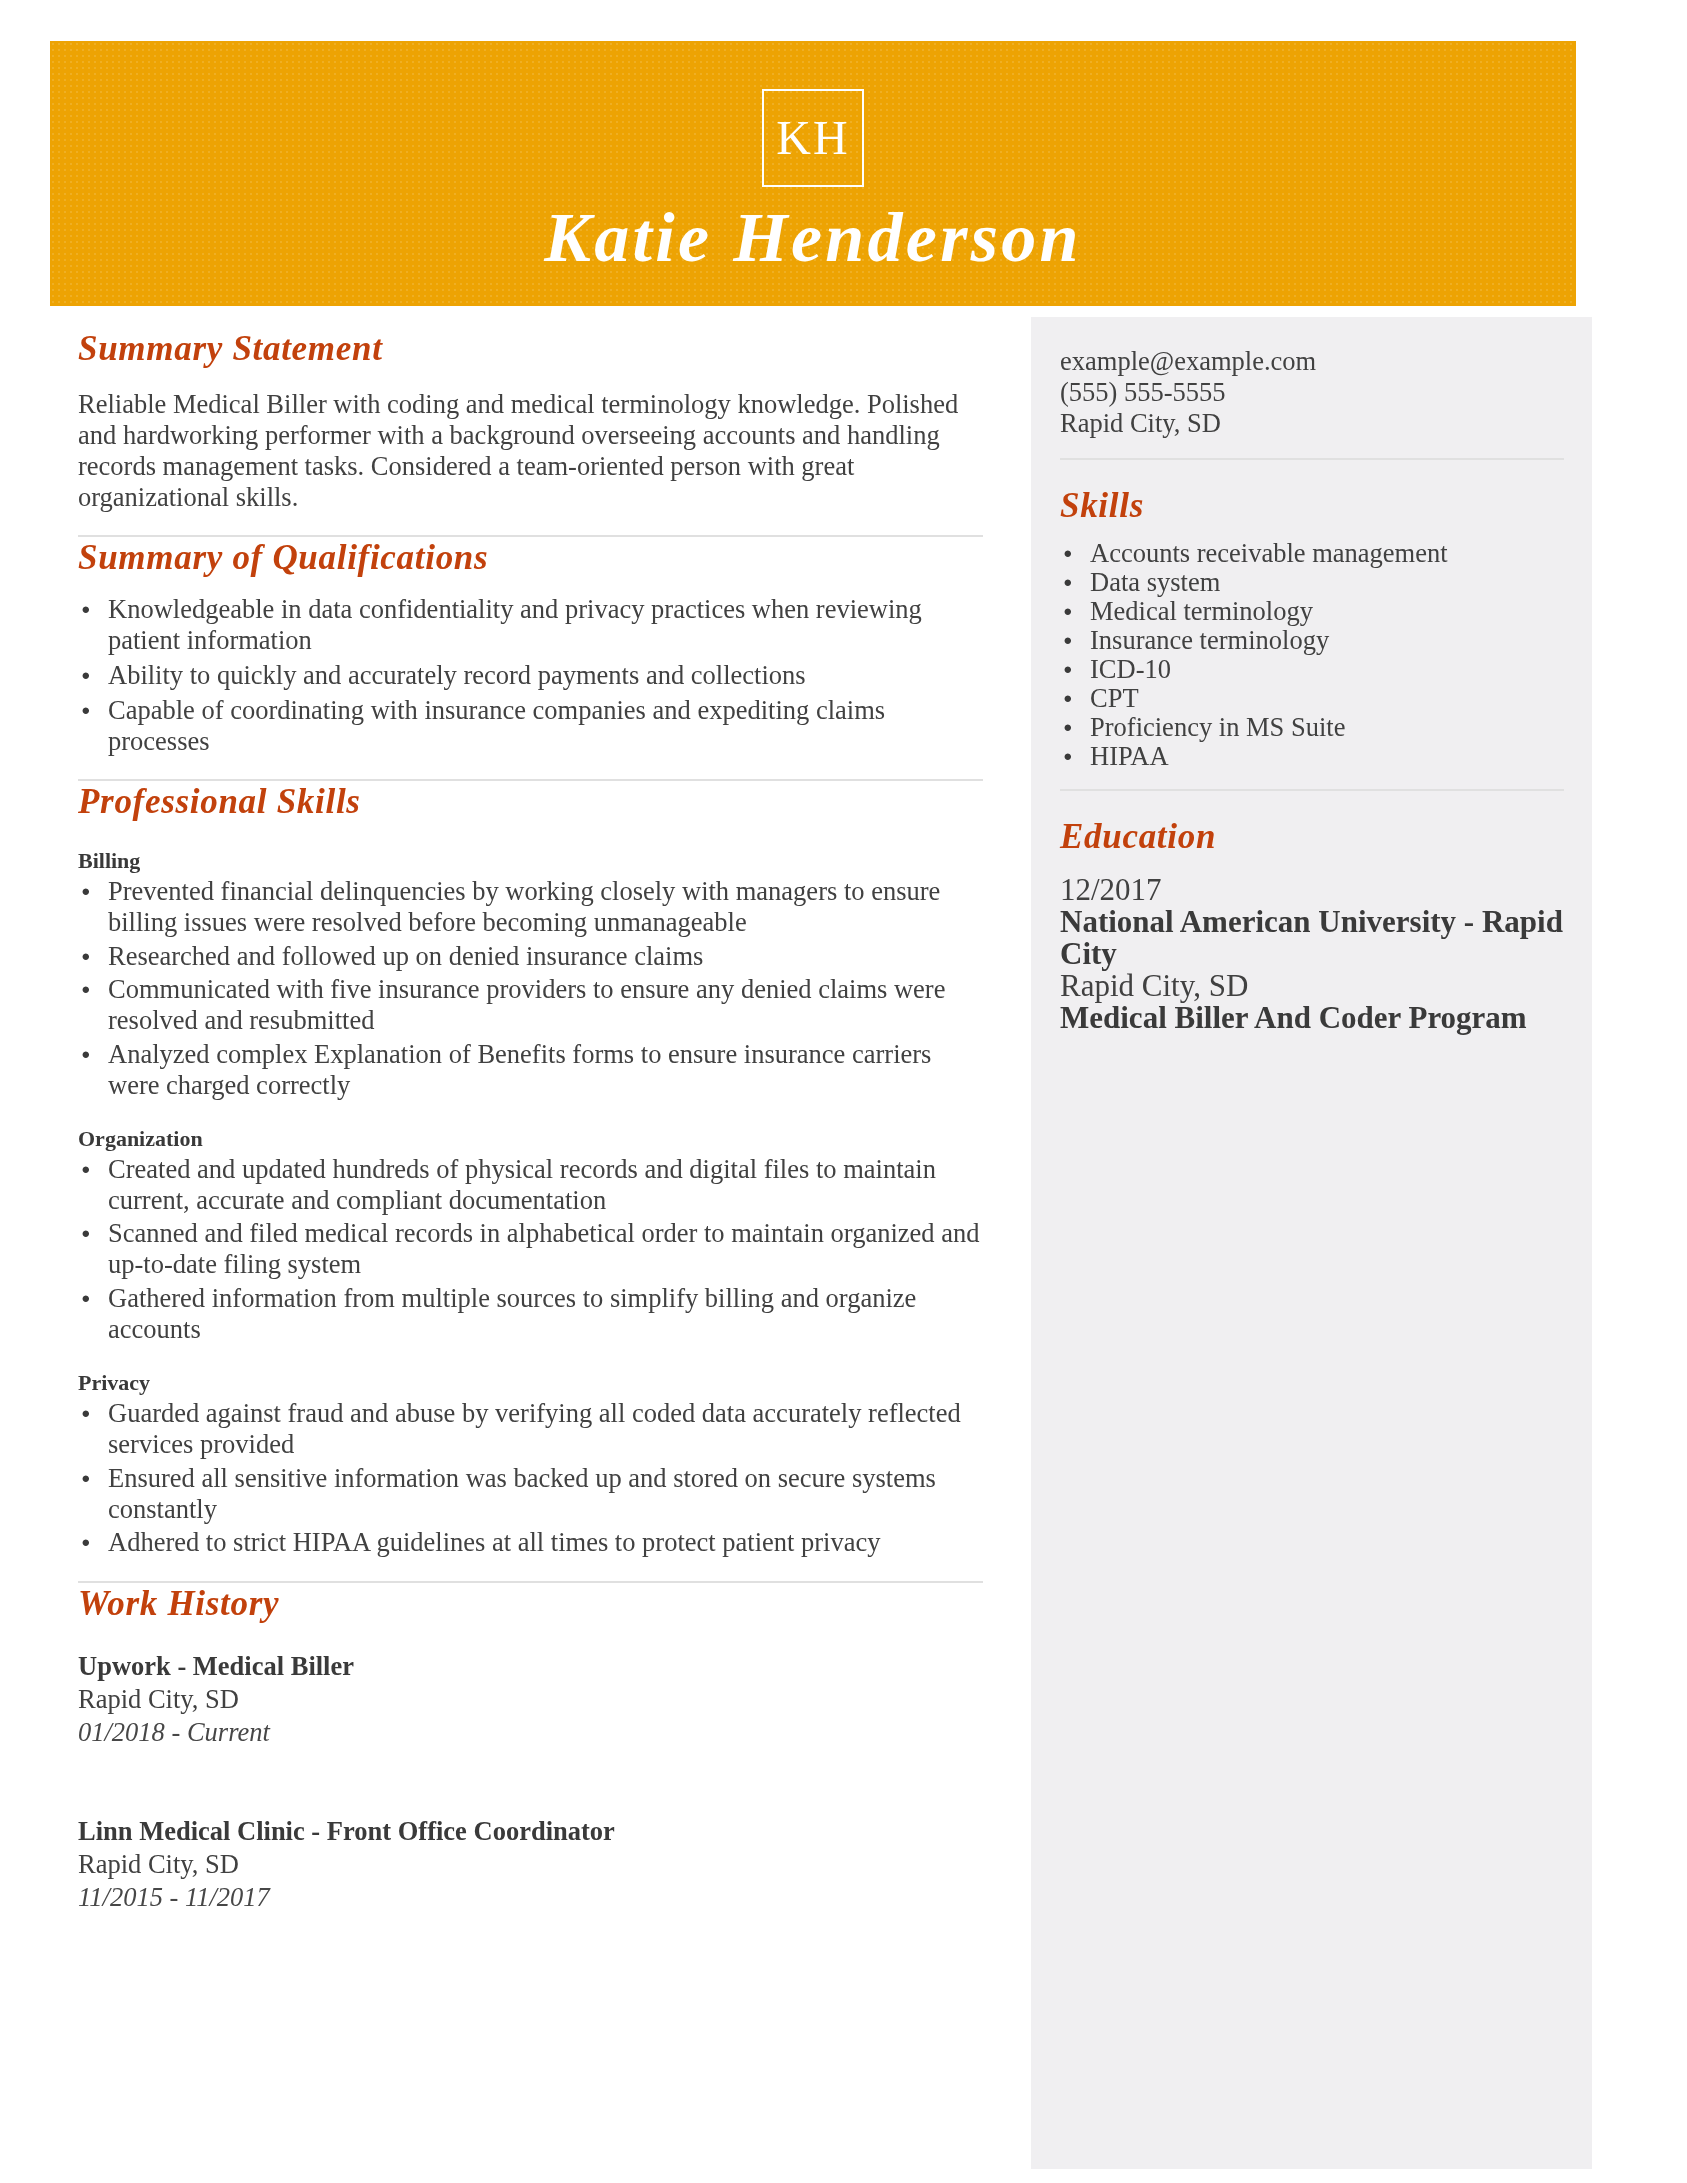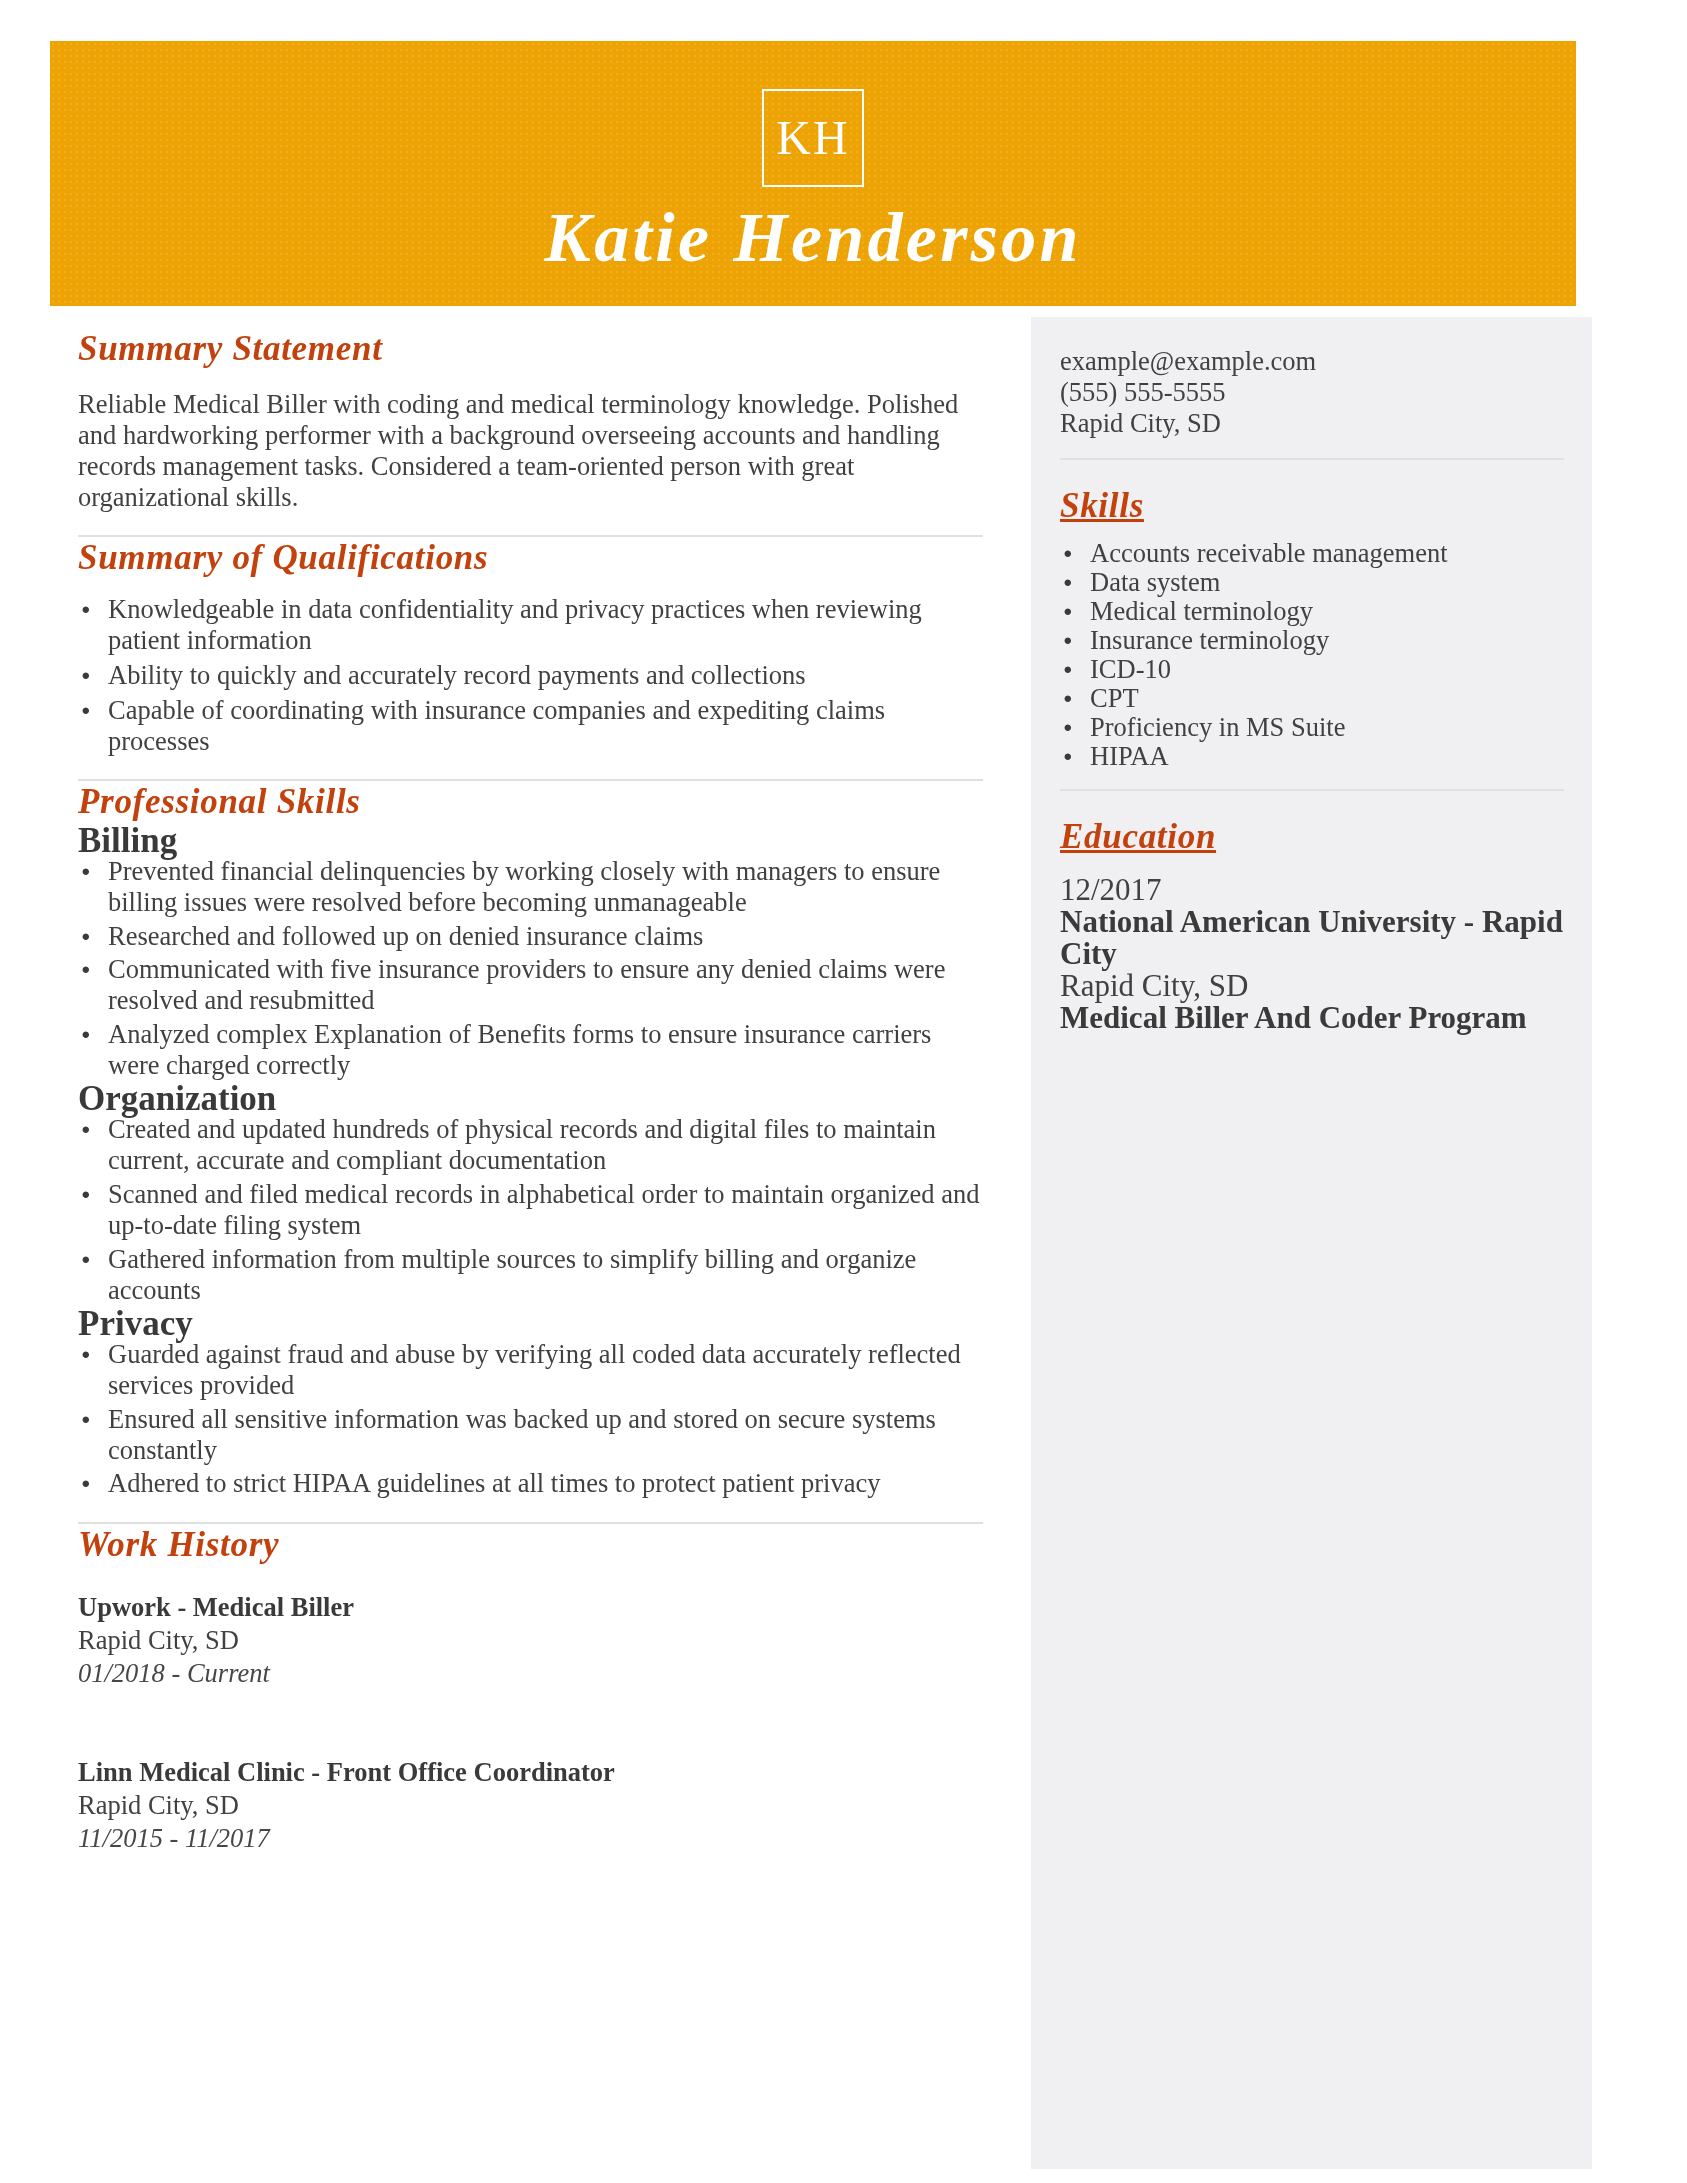--- a/index.html
+++ b/index.html
@@ -64,33 +64,33 @@
   .left-col p.summary-text { margin-top:18.5px; }
   .left-col .rule { margin-top:22.5px; }
   .left-col h2.section-title { margin-top:0; }
   .left-col .rule + section > h2.section-title,
   .left-col section + .rule + section > h2.section-title { margin-top:0; }
   .left-col section { margin-top:0; }
   .sect-gap { margin-top:34px; }
   .left-col ul.quals { margin-top:14.6px; }
   .left-col ul.quals > li { margin-bottom:4px; }
   h3.group-heading {
-    font-size:35px; font-weight:bold; color:#393939; line-height:31px; margin-top:2px;
+    font-size:22px; font-weight:bold; color:#393939; line-height:31px; margin-top:22px;
   }
   .left-col ul.group-list > li { margin-bottom:2.6px; }
   .job { margin-top:25px; }
   .job + .job { margin-top:66px; }
   .job-title { font-size:26.5px; font-weight:bold; line-height:33px; color:#3a3a3a; }
   .job-location { font-size:26.5px; line-height:33px; }
   .job-dates { font-size:26.5px; font-style:italic; line-height:33px; color:#474747; }
 
   
   .contact-line { font-size:26.5px; line-height:31px; color:#414141; }
   .sidebar .rule { margin-top:18.5px; }
-  .sidebar h2.section-title { margin-top:25px;text-decoration:underline; }
+  .sidebar h2.section-title { margin-top:25px; }
   .sidebar ul.bullets { margin-top:12px; }
   .sidebar ul.bullets > li { line-height:29px; }
   .sidebar ul.bullets > li::before { line-height:29px; }
   .edu { margin-top:16px; }
   .edu-line { font-size:31px; line-height:32px; color:#414141; }
   .edu-line.bold { font-weight:bold; color:#3a3a3a; }
 </style>
 </head>
 <body>
 

